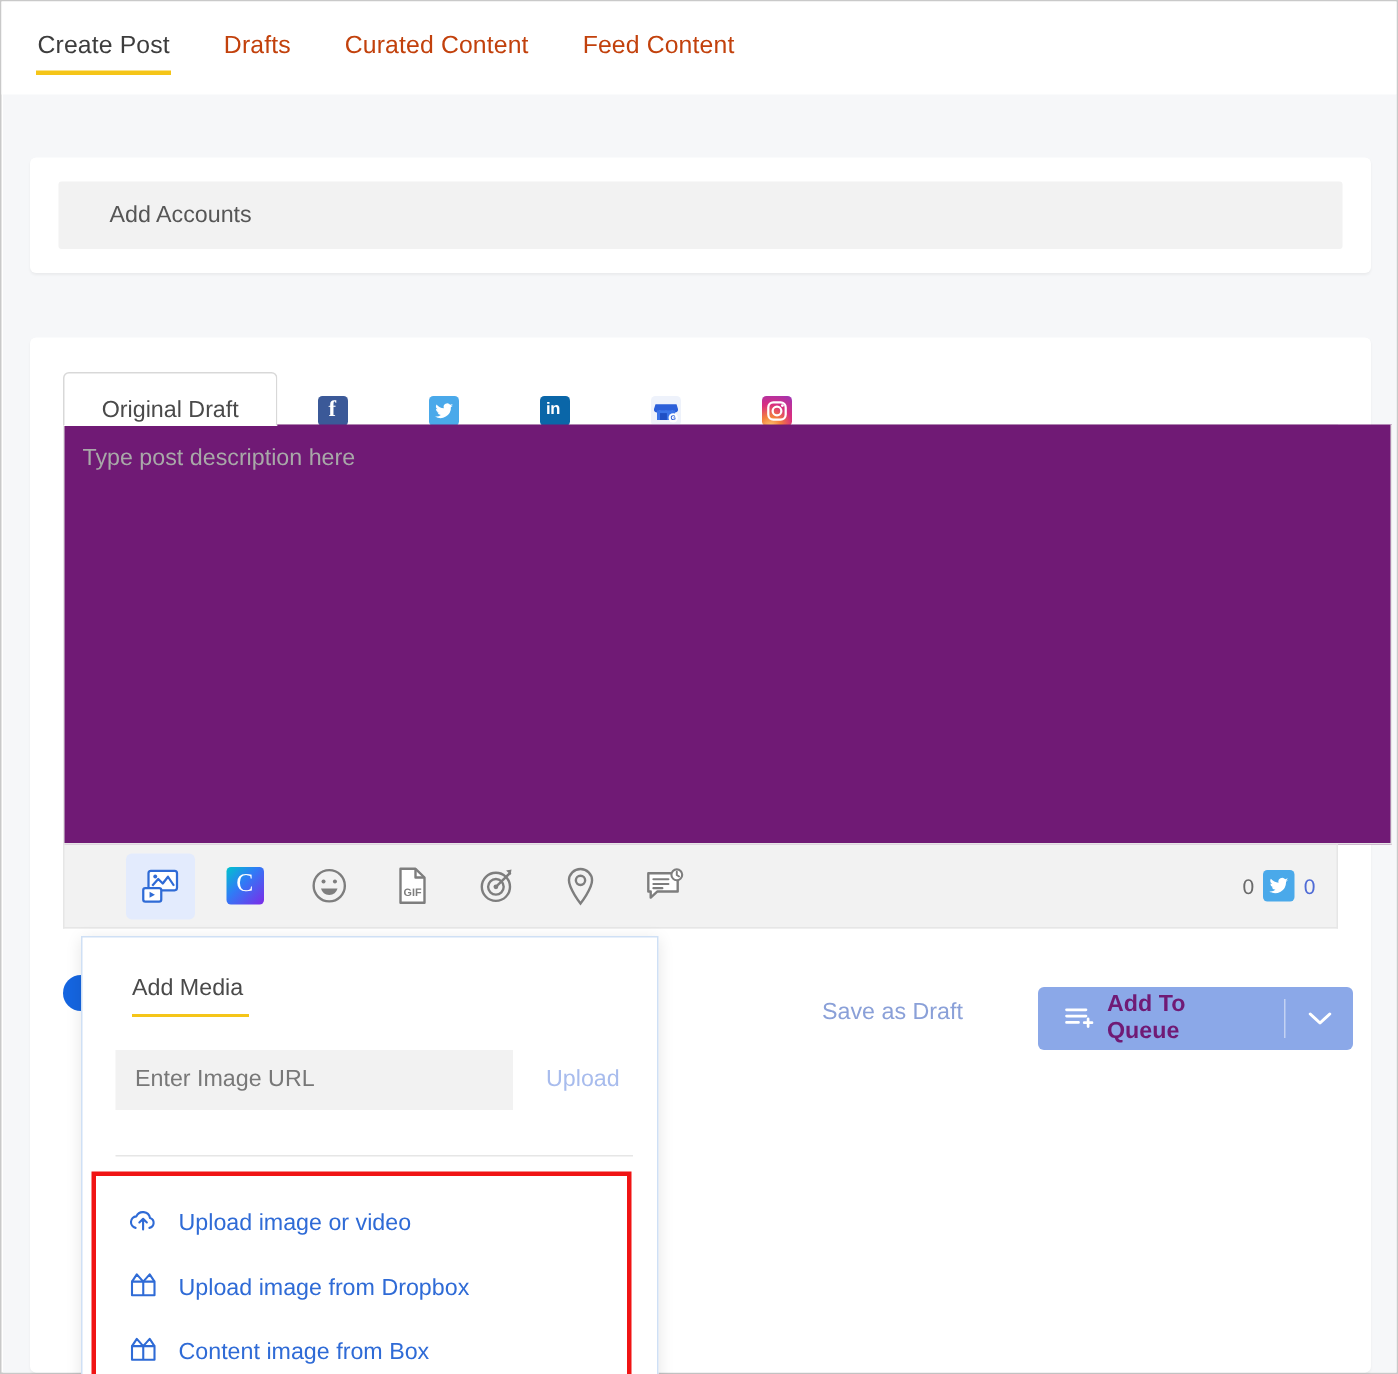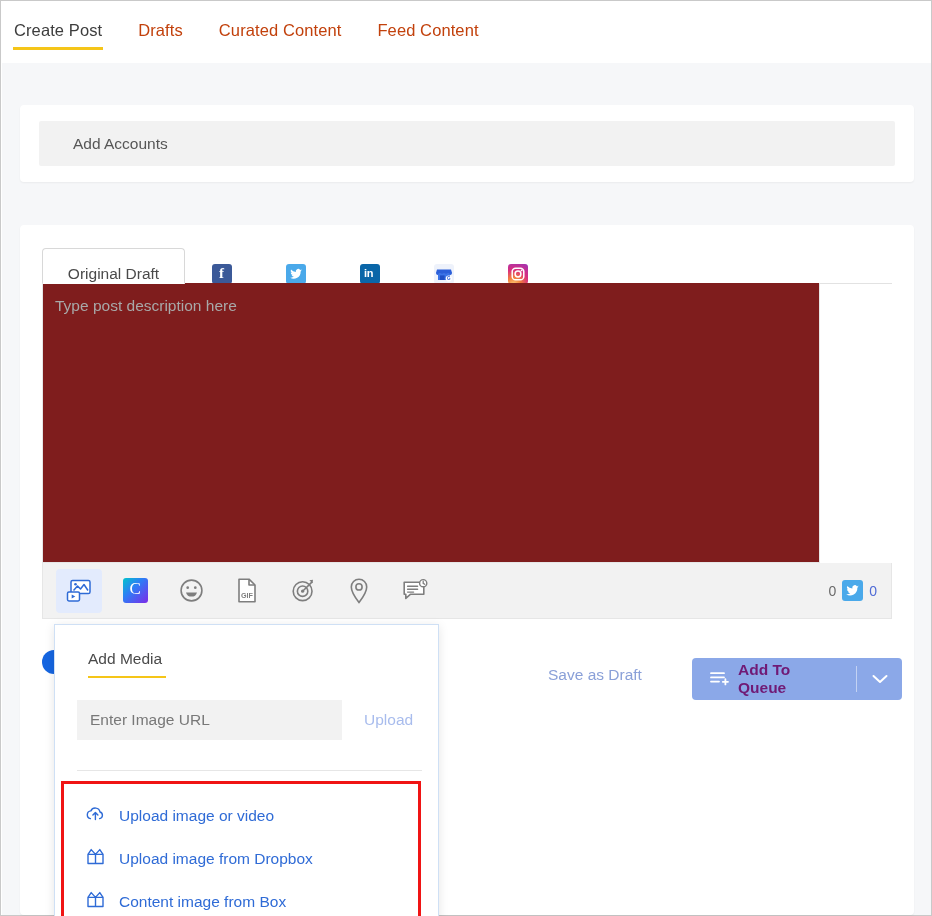--- a/index.html
+++ b/index.html
@@ -16,21 +16,21 @@
     background: #ffffff;
     border: 1px solid #c9c9c9;
   }
 
   
   .topnav {
     position: absolute; left: 0; top: 0;
     width: 930px; height: 62px;
     background: #ffffff;
     display: flex; align-items: flex-start;
-    padding-left: 12px; padding-top: 16px;
+    padding-left: 23px; padding-top: 16px;
   }
   .topnav-item {
     position: relative;
     font-size: 16.5px;
     color: #c2410c;
     padding: 4px 1px 10px 1px;
     margin-right: 34px;
     white-space: nowrap;
     cursor: pointer;
     letter-spacing: .1px;
@@ -117,38 +117,38 @@
     font-weight:700; font-size:11px; letter-spacing:-.3px; }
   .ico-gmb { background:#eef2fb; position:relative; overflow:hidden; }
   .ico-ig {
     background: radial-gradient(circle at 28% 104%, #fdd078 0%, #f4813c 28%, #d92e7f 60%, #9b33b7 100%);
     position:relative;
   }
 
   
   .composer-area {
     position: absolute; left: 22px; top: 58px;
-    width: 778px; height: 280px;
-    background: #7f1d1d;
+    width: 886px; height: 280px;
+    background: #701a75;
     border: 1px solid #e6e6e6;
     border-top: none;
   }
   .composer-ph {
     position: absolute; left: 12px; top: 14px;
     font-size: 15.5px; color: #a8a8a8;
   }
 
   
   .toolbar {
     position: absolute; left: 22px; top: 338px;
     width: 850px; height: 56px;
     background: #f2f2f2;
     border: 1px solid #e6e6e6;
     border-top: none;
-    display: flex; align-items: center;
+    display: flex; align-items: center; padding-left: 28px;
   }
   .tb-btn {
     width: 46px; height: 44px; margin-left: 10px;
     display: flex; align-items: center; justify-content: center;
     cursor: pointer; border-radius: 4px;
   }
   .tb-btn:first-child { margin-left: 13px; }
   .tb-btn.active { background: #e3ebfd; }
   .tb-spacer { flex: 1; }
   .counter {

